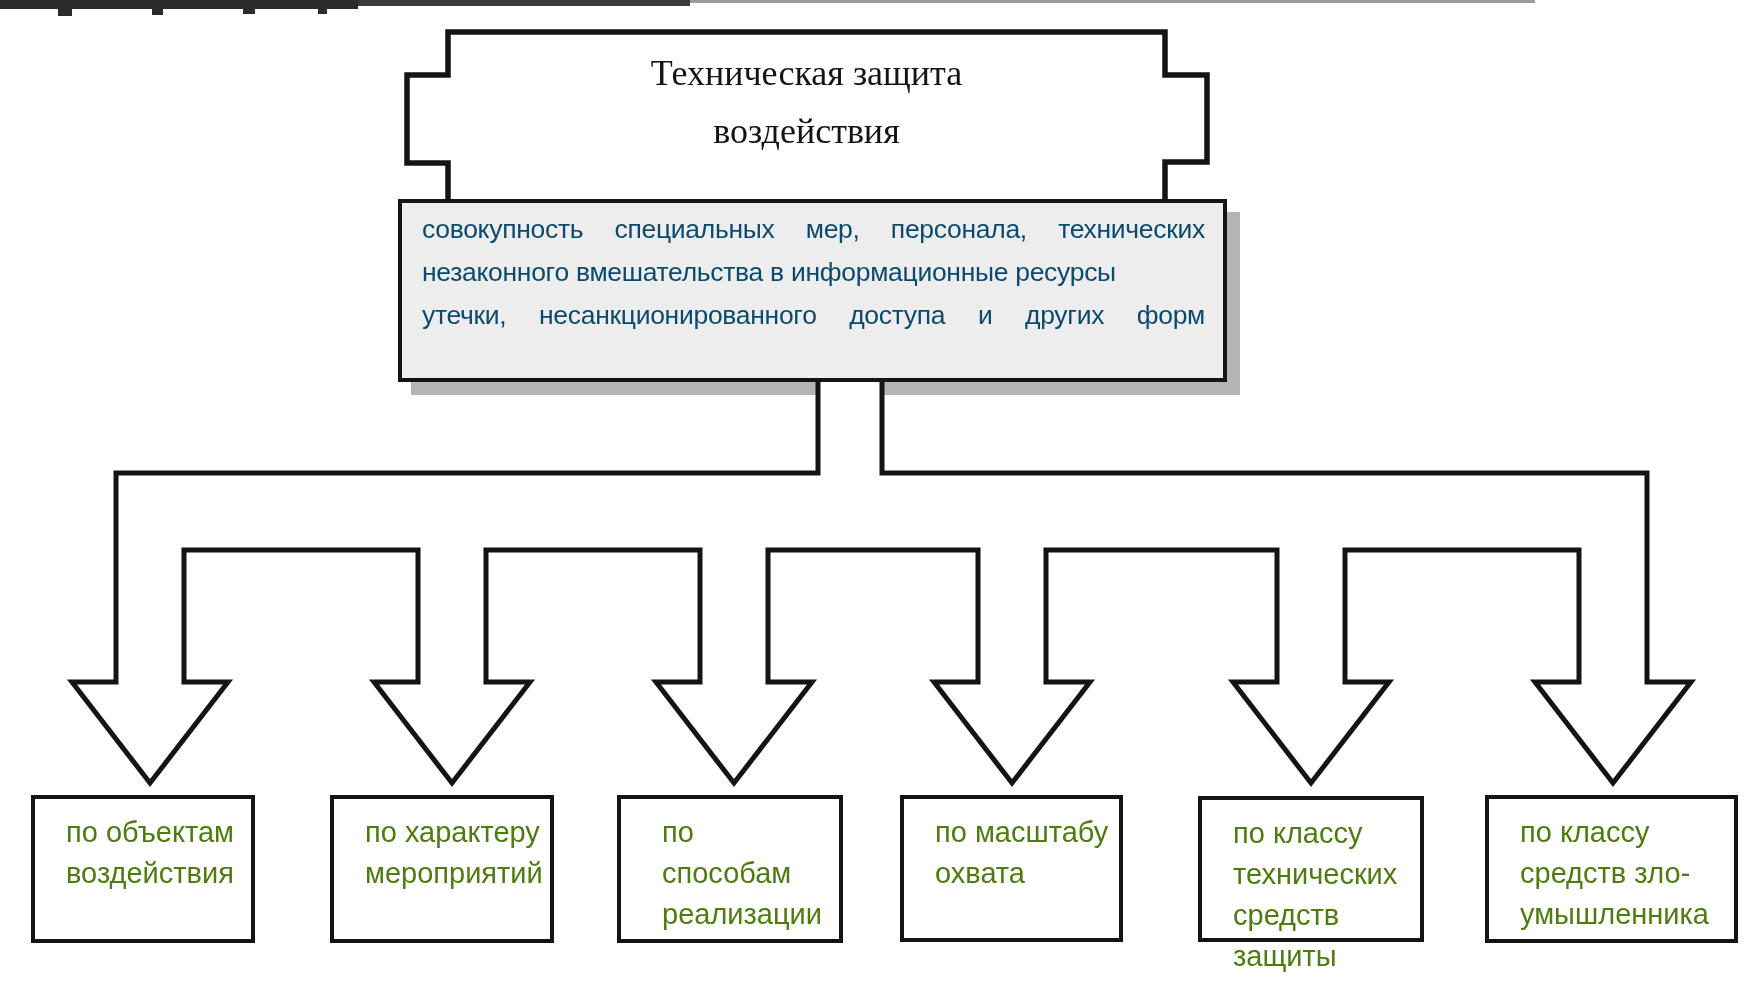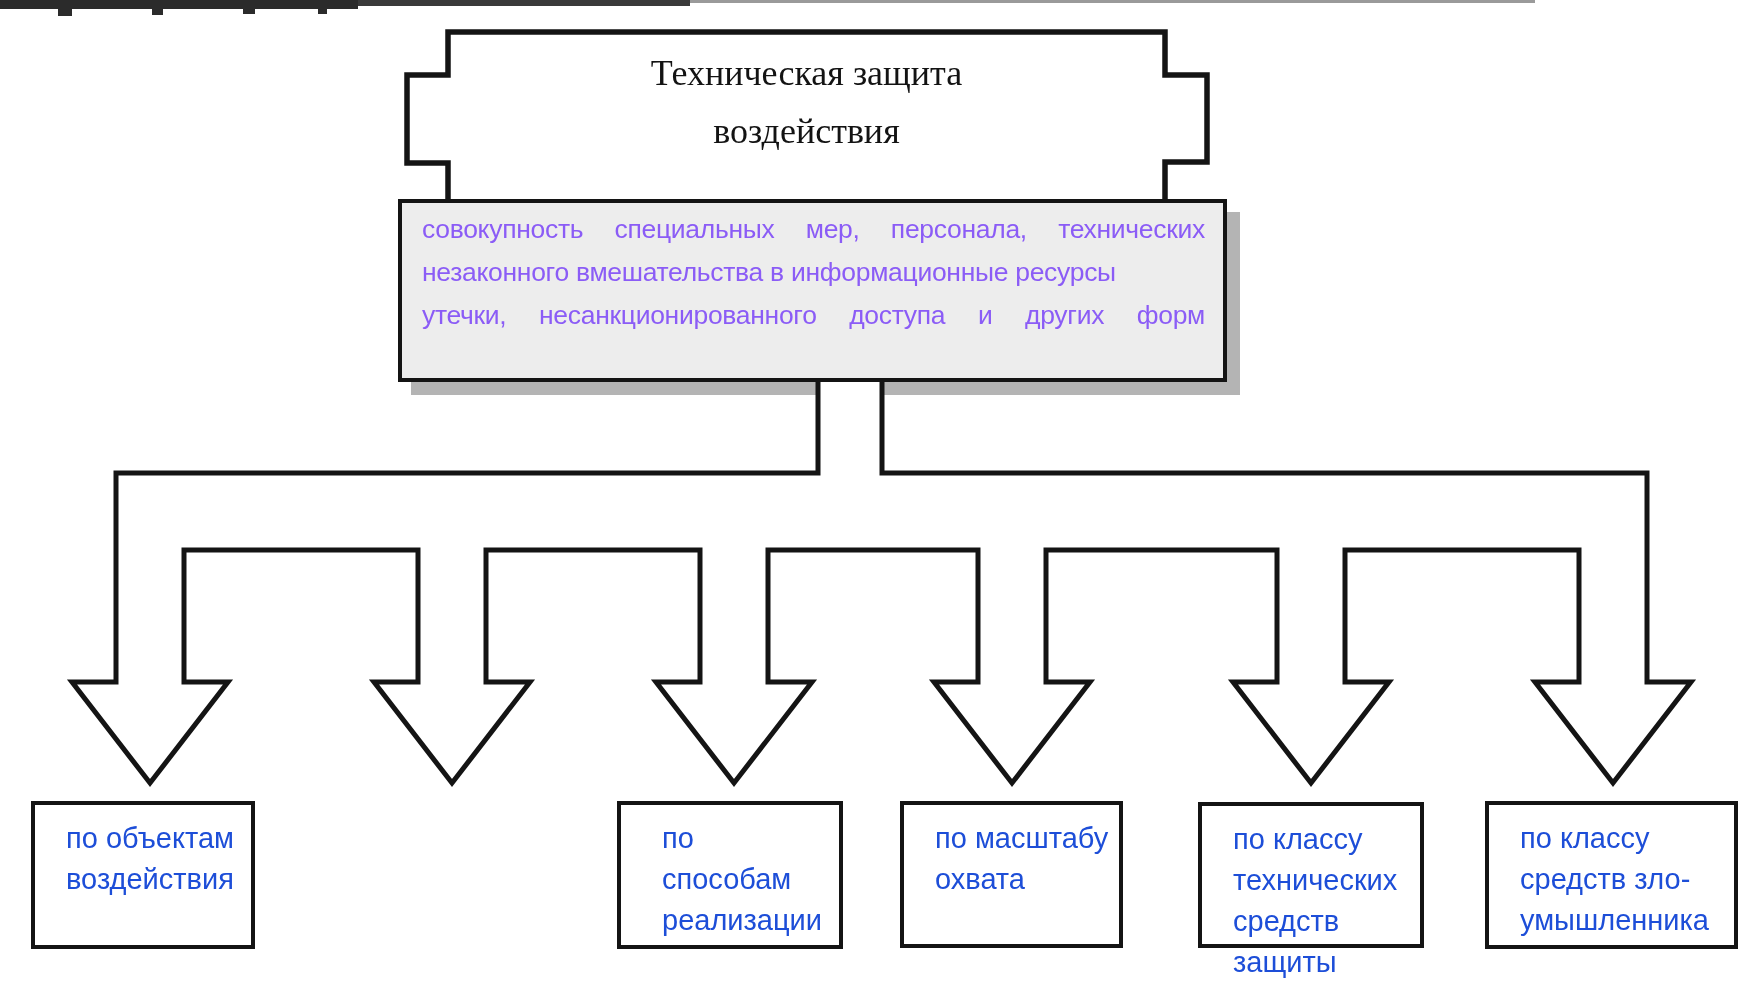--- a/index.html
+++ b/index.html
@@ -14,40 +14,39 @@
 
   
   svg.layer{position:absolute;left:0;top:0;width:1763px;height:1000px;overflow:visible;}
   .outline{fill:#ffffff;stroke:var(--line,#141414);stroke-linejoin:miter;}
 
   
   #def-shadow{left:411px;top:212px;width:829px;height:183px;background:var(--shadow,#b4b4b4);}
   #def-box{
     left:398px;top:199px;width:829px;height:183px;box-sizing:border-box;
     background:var(--def-fill,#ededed);border:4px solid var(--line,#141414);
-    padding:5px 18px 0 20px;color:#8b5cf6;
+    padding:5px 18px 0 20px;color:#0c4a6e;
   }
   .def-line{
     height:43px;line-height:43px;font-size:26.5px;letter-spacing:-0.3px;
     white-space:nowrap;overflow:visible;
   }
   .def-line.j{white-space:normal;text-align:justify;text-align-last:justify;}
 
   
   #title-text{
     left:448px;top:44px;width:717px;text-align:center;
     font-family:"Liberation Serif",serif;font-size:36px;line-height:58px;color:#131313;
   }
 
   
   .cat{
     box-sizing:border-box;border:4px solid var(--line,#141414);background:#fff;
-    padding:13px 8px 0 31px;font-size:29px;line-height:41px;color:#1d4ed8;
+    padding:13px 8px 0 31px;font-size:29px;line-height:41px;color:#4d7c0f;
     white-space:pre-line;
-    margin-top:6px;
   }
 </style>
 </head>
 <body>
 
 <div id="stage" style="--line: #141414; --def-fill: #ededed; --shadow: #b4b4b4; --bg: #ffffff;">
 
   <div class="abs artifact" style="left:0;top:0;width:358px;height:9px;"></div>
   <div class="abs artifact" style="left:358px;top:0;width:332px;height:6px;background:#3a3a3a;"></div>
   <div class="abs artifact" style="left:690px;top:0;width:845px;height:3px;background:#9a9a9a;"></div>
@@ -79,20 +78,22 @@
   </div>
 
   <div class="abs" id="title-text">
     <div>Техническая защита</div>
     <div>воздействия</div>
   </div>
 
   <div class="abs cat" style="left:31px;top:795px;width:224px;height:148px;">по объектам
 воздействия</div>
 
+  <div class="abs cat" style="left:330px;top:795px;width:224px;height:148px;">по характеру
+мероприятий</div>
 
   <div class="abs cat" style="left:617px;top:795px;width:226px;height:148px;padding-left:41px;">по способам
 реализации</div>
 
   <div class="abs cat" style="left:900px;top:795px;width:223px;height:147px;">по масштабу
 охвата</div>
 
   <div class="abs cat" style="left:1198px;top:796px;width:226px;height:146px;">по классу
 технических
 средств защиты</div>

